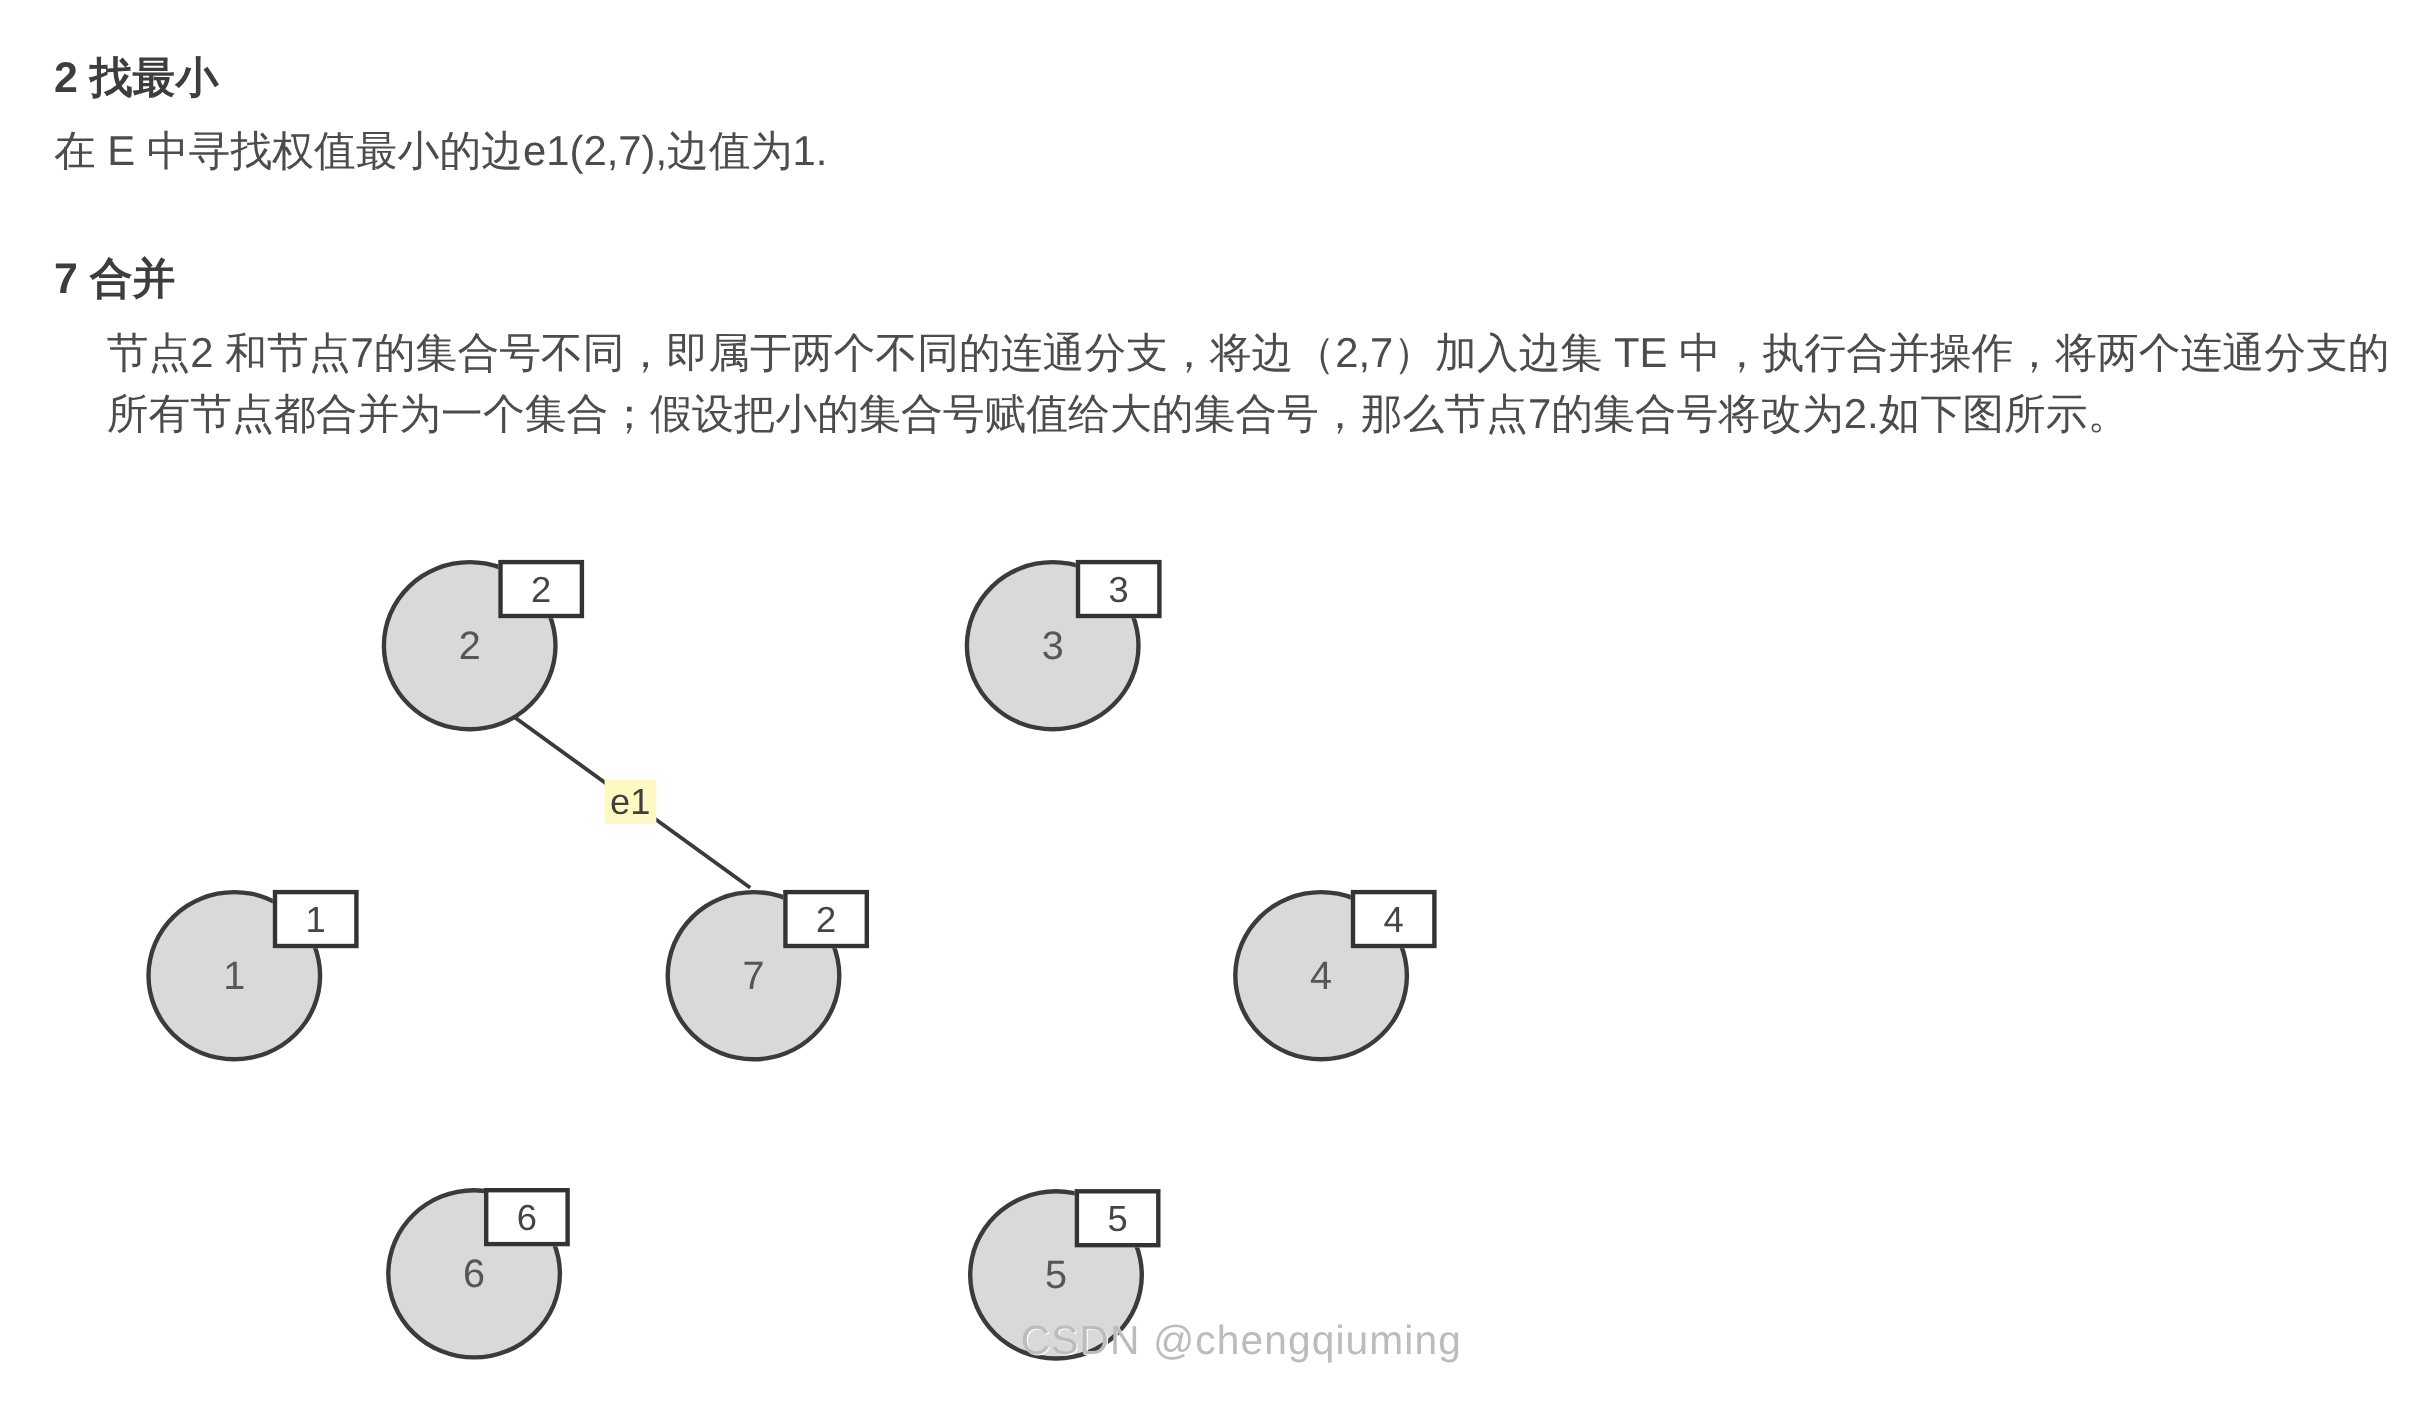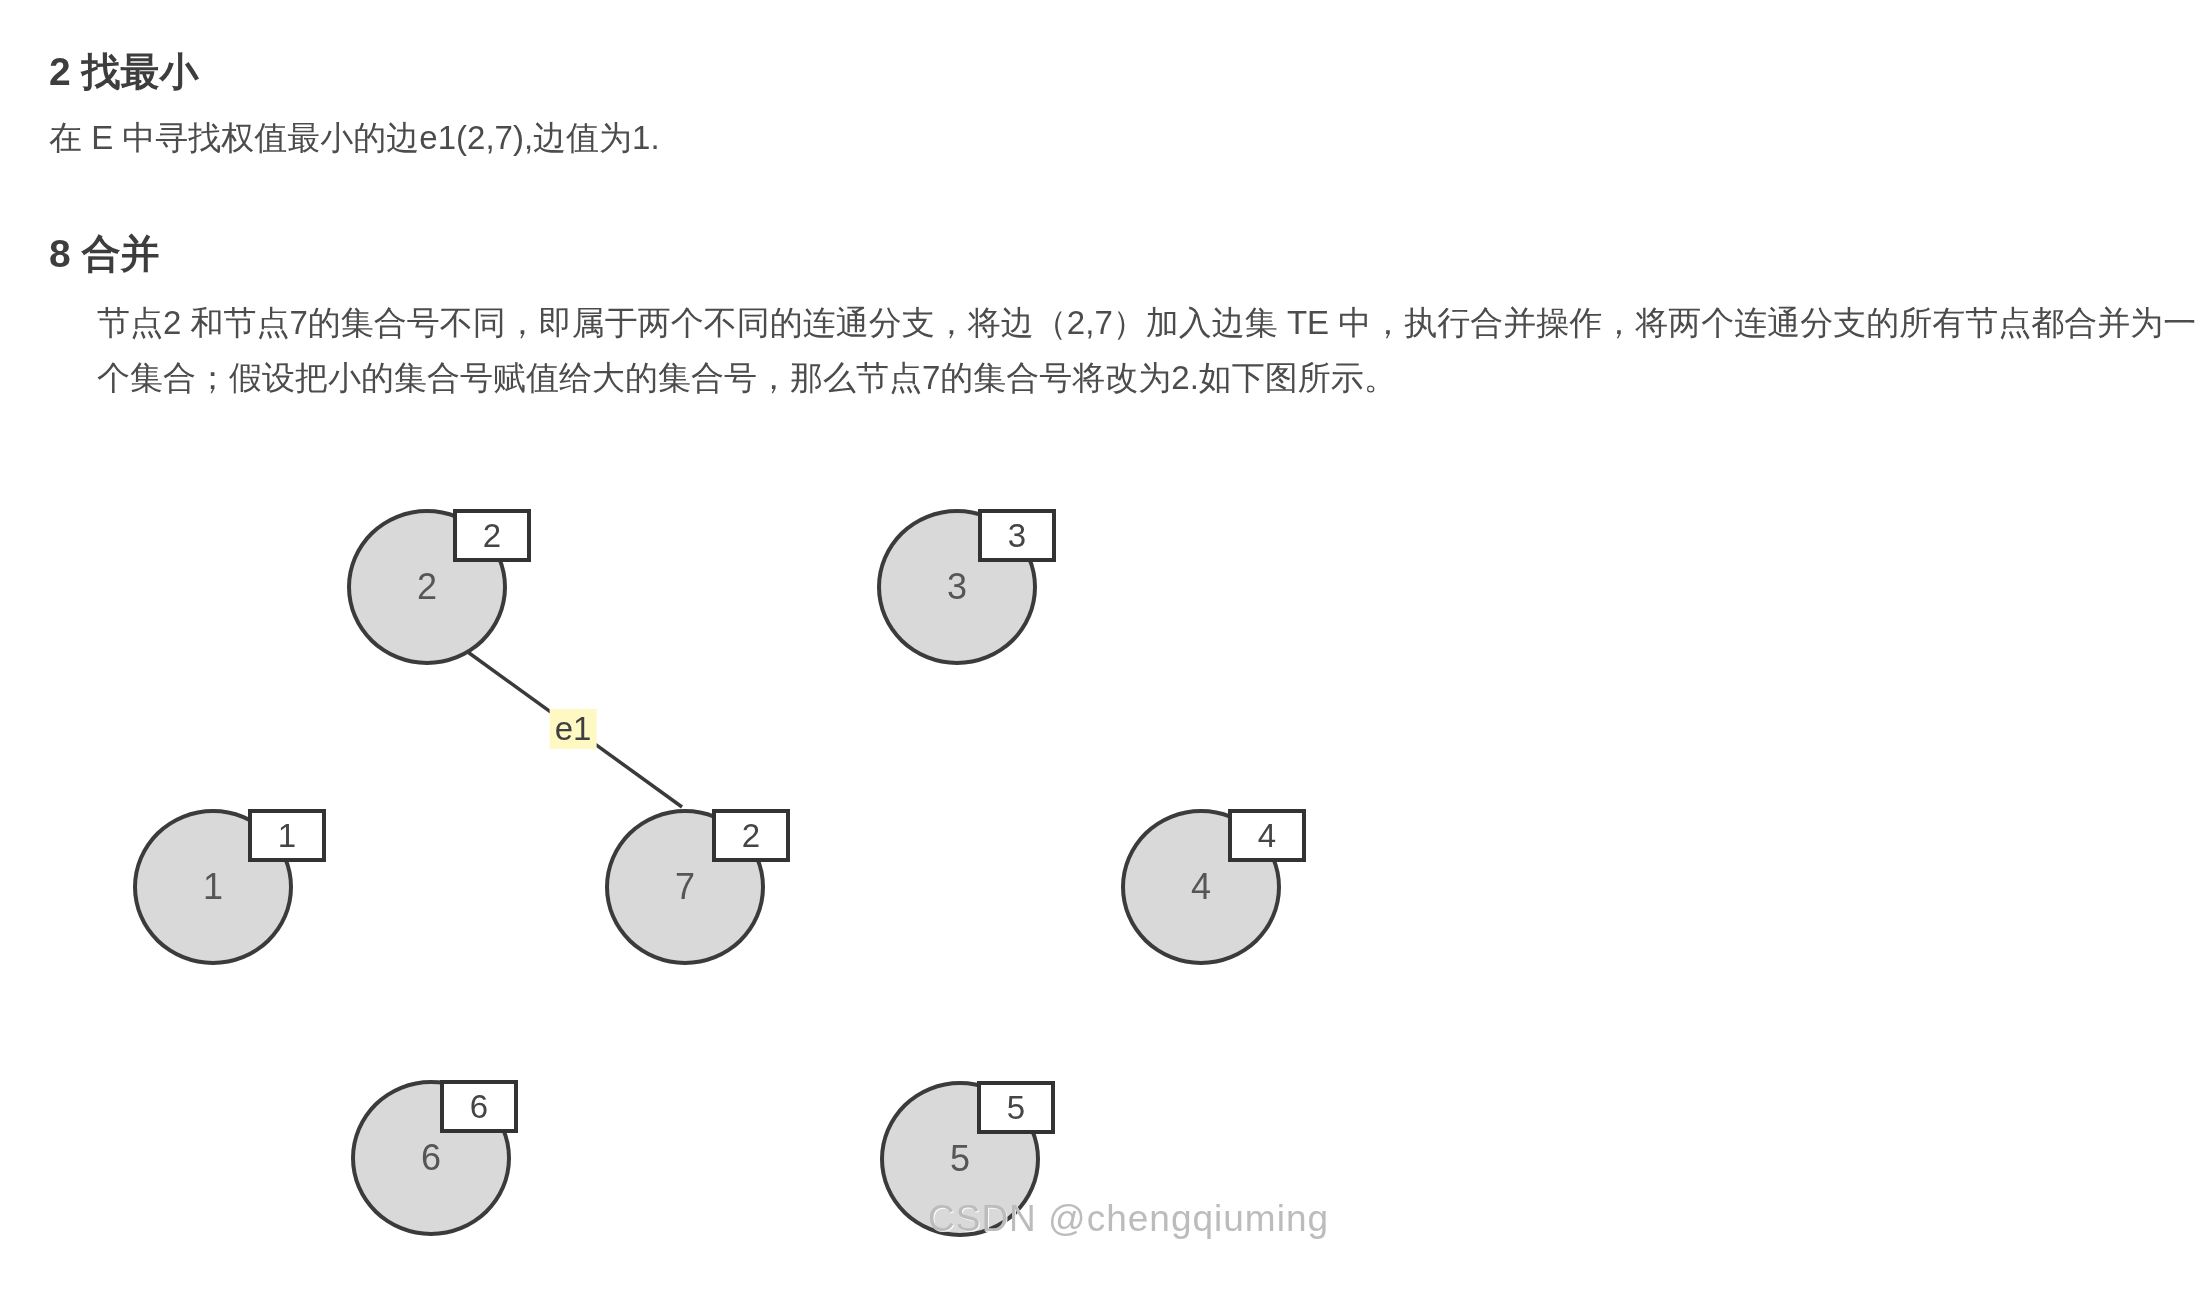--- a/index.html
+++ b/index.html
@@ -13,21 +13,21 @@
   
   .sec-heading {
     position: absolute; left: 49px;
     font-size: 39px; font-weight: bold; color: var(--heading-color, #3d3d3d);
     line-height: 44px; white-space: nowrap; margin: 0;
   }
   .h-find-min { top: 50px; }
   .h-merge   { top: 232px; }
   .body-para {
     position: absolute; left: 49px; width: 2105px;
-    font-size: 33px; color: var(--body-color, #4c4c4c);
+    font-size: 38px; color: var(--body-color, #4c4c4c);
     line-height: 55px; margin: 0;
   }
   .p-find-min { top: 116px; line-height: 44px; }
   .p-merge    { top: 295px; margin-left: 48px; }
 
   
   .diagram { position: absolute; left: 0; top: 0; width: 2197px; height: 1297px; }
   .edge-layer { position: absolute; left: 0; top: 0; }
 
   .node { position: absolute; width: 160px; height: 156px; }
@@ -66,21 +66,21 @@
 </style>
 </head>
 <body>
 
 <div class="page">
 
   <h2 class="sec-heading h-find-min">2 找最小</h2>
 
   <p class="body-para p-find-min">在 E 中寻找权值最小的边e1(2,7),边值为1.</p>
 
-  <h2 class="sec-heading h-merge">8 合并</h2>
+  <h2 class="sec-heading h-merge">7 合并</h2>
 
   <p class="body-para p-merge">节点2 和节点7的集合号不同，即属于两个不同的连通分支，将边（2,7）加入边集 TE 中，执行合并操作，将两个连通分支的所有节点都合并为一个集合；假设把小的集合号赋值给大的集合号，那么节点7的集合号将改为2.如下图所示。</p>
 
   <div class="diagram">
     <svg class="edge-layer" width="2197" height="1297" viewBox="0 0 2197 1297">
       <line id="edge-line" stroke-width="3.5" x1="465" y1="650" x2="682" y2="807" stroke="#3a3a3a"></line>
     </svg>
 
     <div id="node-layer">
         <div class="node" style="left: 347px; top: 509px;">

